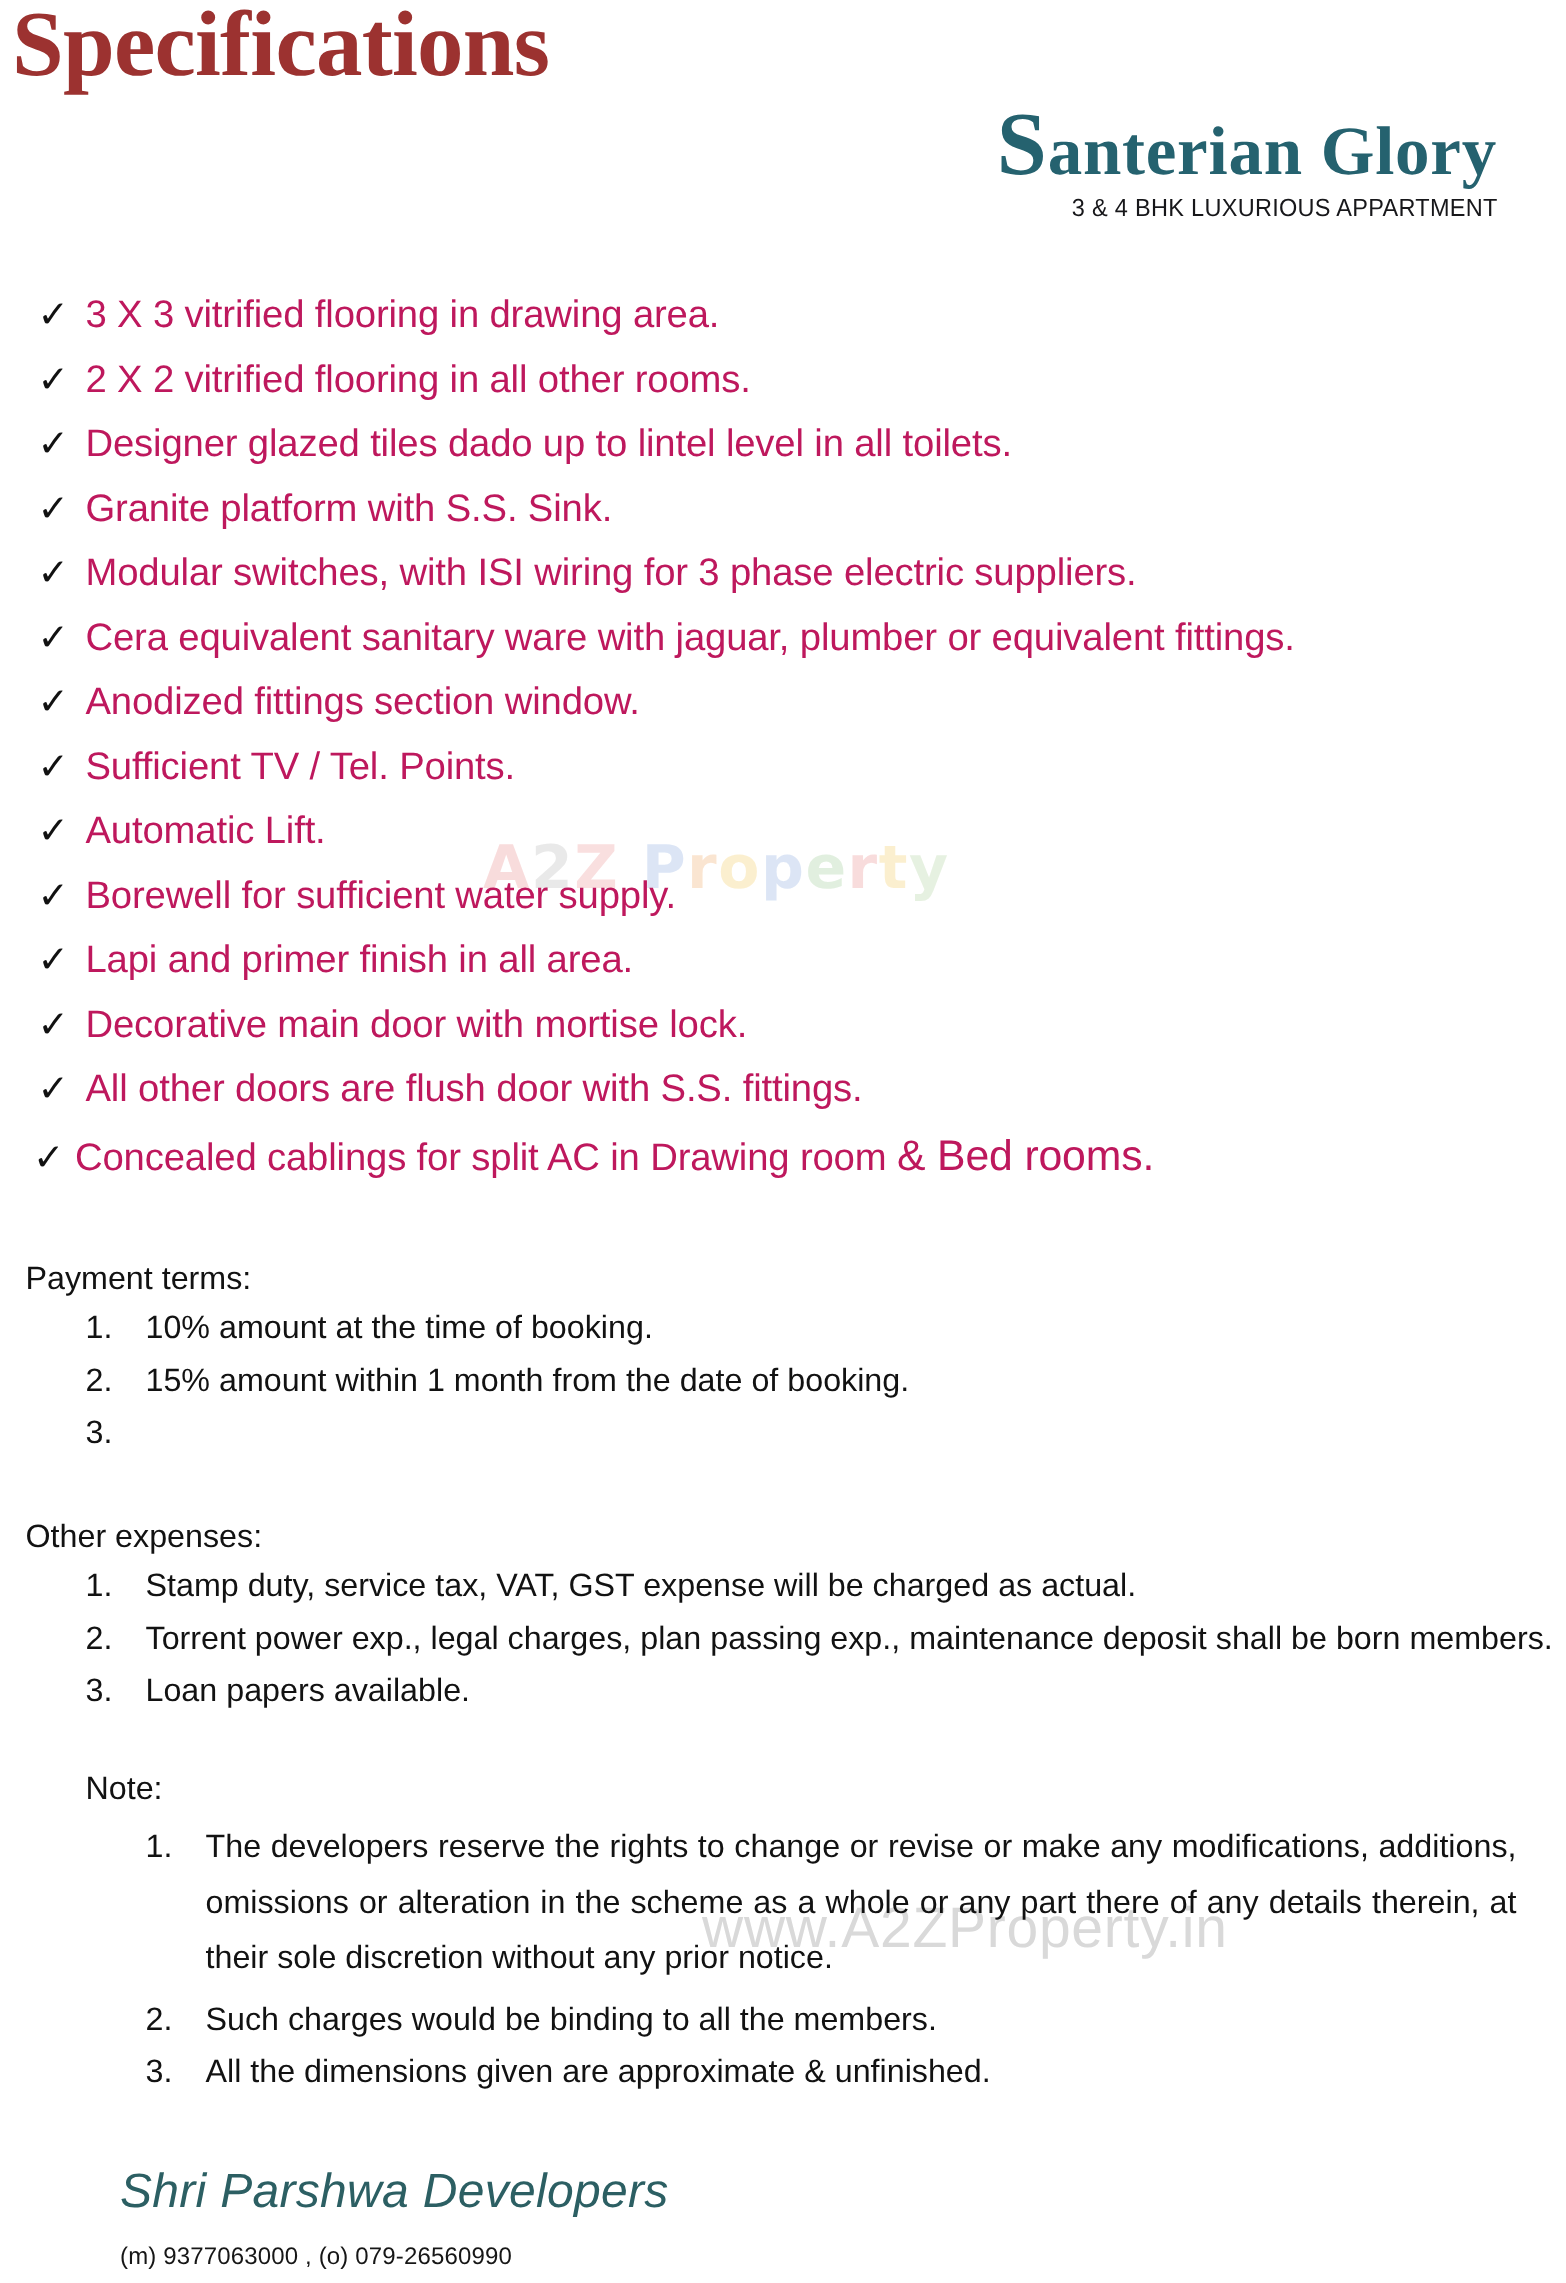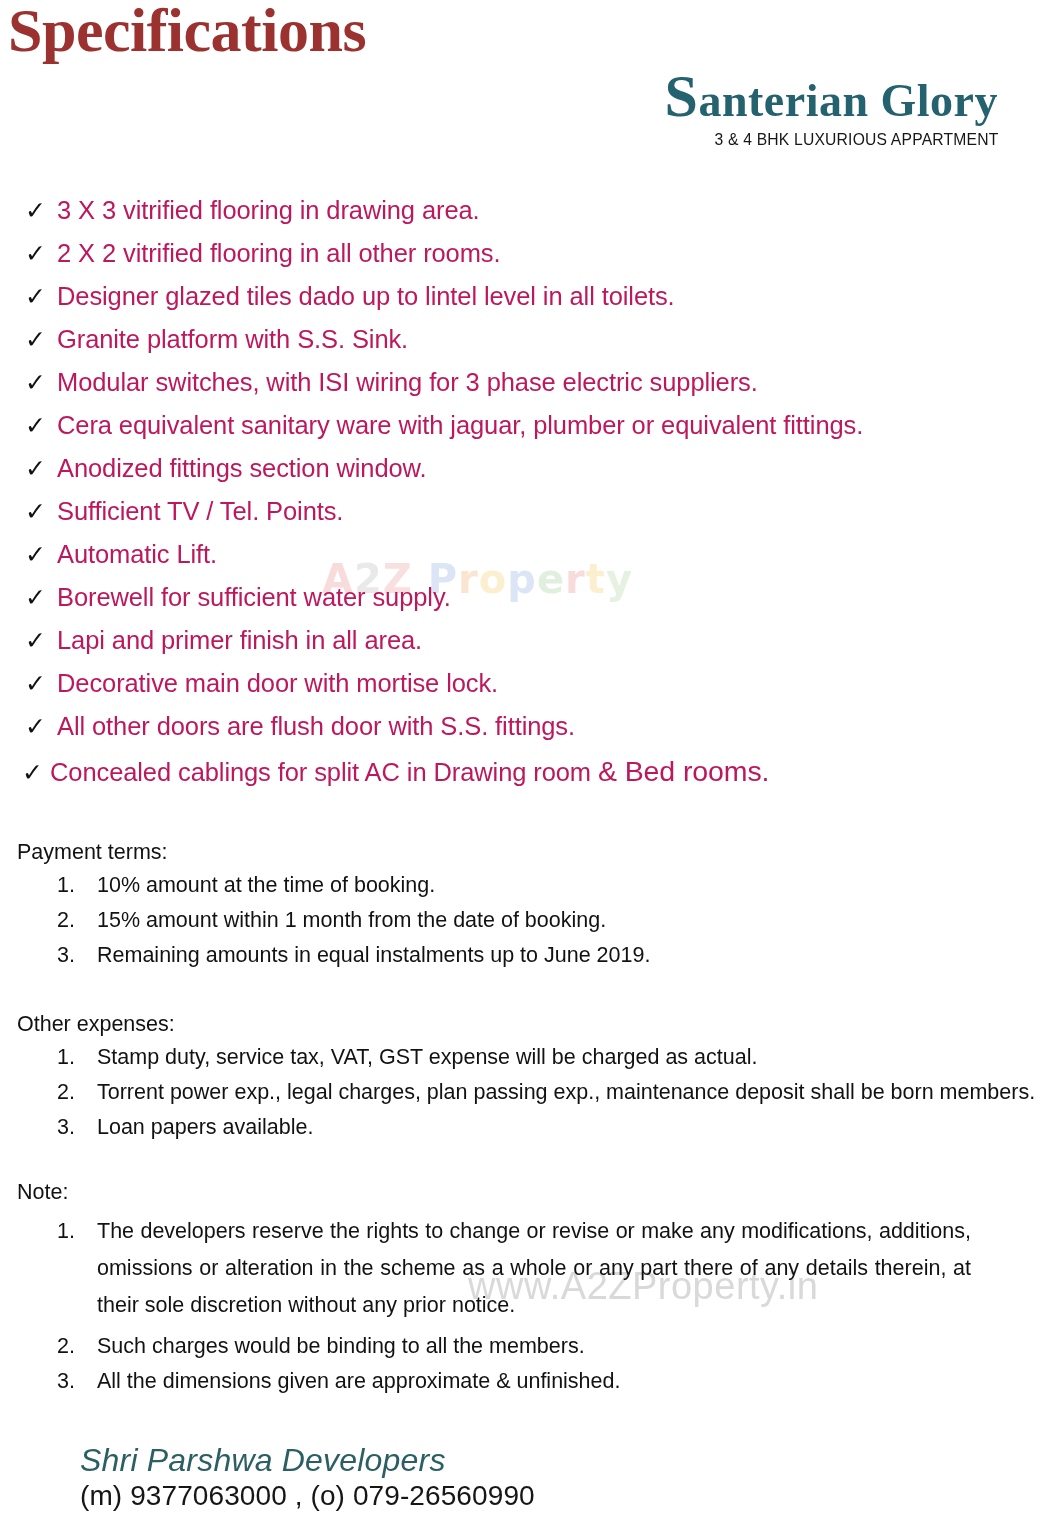--- a/index.html
+++ b/index.html
@@ -196,23 +196,23 @@
   }
   .dev-name {
     font-family: "Liberation Sans", sans-serif;
     font-size: 32px;
     color: #2c5f63;
     letter-spacing: 0.2px;
     line-height: 1.25;
     font-style: italic;
   }
   .dev-phone {
-    margin-top: 0;
-    font-family: "Liberation Sans", sans-serif;
-    font-size: 28px;
+    margin-top: 16px;
+    font-family: "Liberation Sans", sans-serif;
+    font-size: 16px;
     color: #161616;
     letter-spacing: 0.1px;
   }
 </style>
 </head>
 <body>
 
 <div id="page">
 
   <div class="wm-a2z">
@@ -296,41 +296,40 @@
       <div class="num-row">
         <span class="num-idx">1.</span>
         <span class="num-text">10% amount at the time of booking.</span>
       </div>
       <div class="num-row">
         <span class="num-idx">2.</span>
         <span class="num-text">15% amount within 1 month from the date of booking.</span>
       </div>
       <div class="num-row">
         <span class="num-idx">3.</span>
-        <span class="num-text">Remaining amounts in equal instalments up to June 2019.</span>
       </div>
     </div>
 
     <div class="section" style="top:1012px;">
       <div class="section-title">Other expenses:</div>
       <div class="num-row">
         <span class="num-idx">1.</span>
         <span class="num-text">Stamp duty, service tax, VAT, GST expense will be charged as actual.</span>
       </div>
       <div class="num-row">
         <span class="num-idx">2.</span>
         <span class="num-text">Torrent power exp., legal charges, plan passing exp., maintenance deposit shall be born members.</span>
       </div>
       <div class="num-row">
         <span class="num-idx">3.</span>
         <span class="num-text">Loan papers available.</span>
       </div>
     </div>
 
-    <div class="section" style="top:1180px;">
+    <div class="section" style="top:1180px;margin-left:40px;">
       <div class="section-title">Note:</div>
       <div class="num-row">
         <span class="num-idx">1.</span>
         <span class="num-text wrap">The developers reserve the rights to change or revise or make any modifications, additions, omissions or alteration in the scheme as a whole or any part there of any details therein, at their sole discretion without any prior notice.</span>
       </div>
       <div class="num-row">
         <span class="num-idx">2.</span>
         <span class="num-text">Such charges would be binding to all the members.</span>
       </div>
       <div class="num-row">

